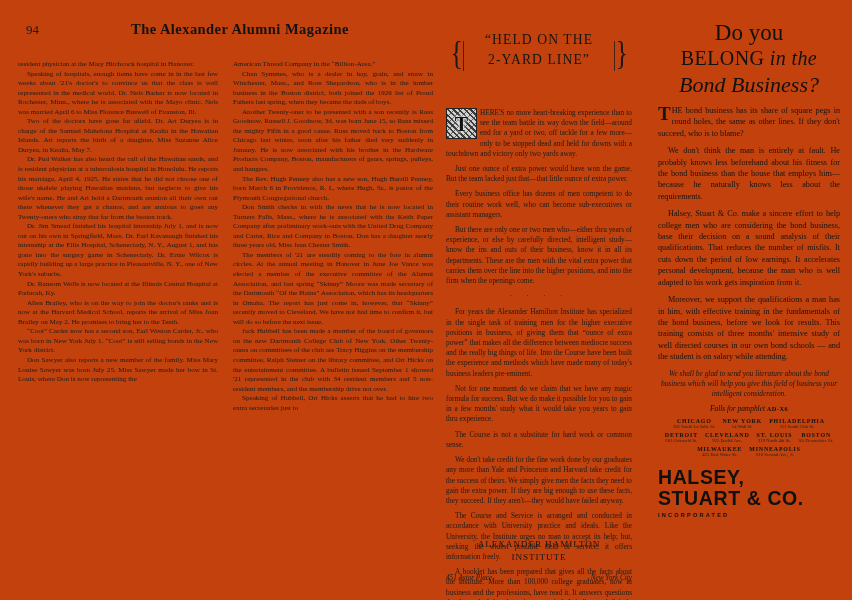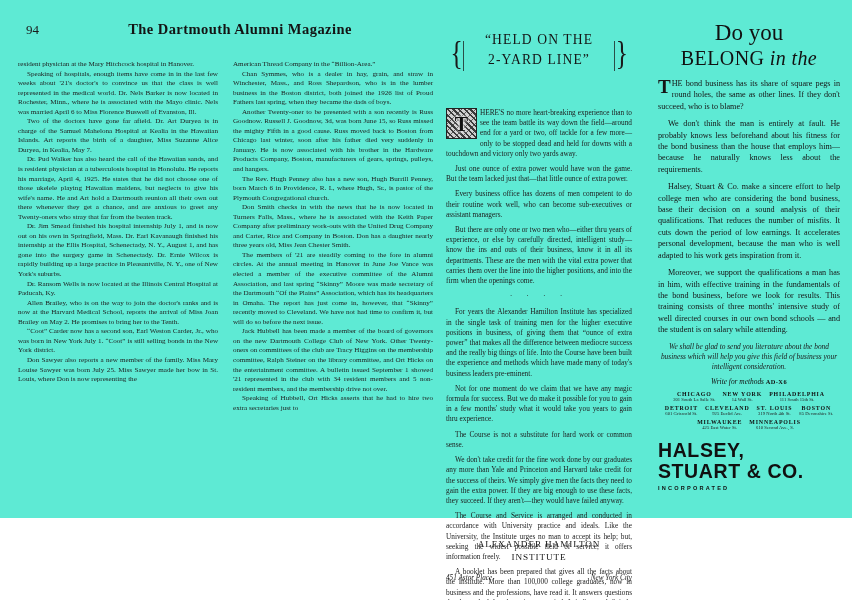--- a/index.html
+++ b/index.html
@@ -5,22 +5,22 @@
   html,body{margin:0;padding:0;}
   body{
     width:852px;height:600px;
     background:#ffffff;
     font-family:"Liberation Serif", serif;
     color:#111;
     overflow:hidden;
   }
   #page{
     position:relative;
-    width:852px;height:518px;
-    background:#5eead4;
+    width:852px;height:600px;
+    background:#c2410c;
     box-sizing:border-box;
   }
   
   #runhead{
     position:absolute;left:0;top:22px;width:852px;height:22px;
   }
   #folio{
     position:absolute;left:26px;top:0;
     font-size:13px;font-family:"Liberation Serif",serif;color:#1a1a1a;
   }
@@ -154,21 +154,21 @@
   #hs-logo .ln{font-size:19.5px;line-height:21px;letter-spacing:.6px;display:block;}
   #hs-logo .inc{font-size:5.6px;letter-spacing:2.2px;display:block;margin-top:3px;font-weight:bold;}
 </style>
 </head>
 <body>
 
 <div id="page">
 
   <div id="runhead">
     <div id="folio">94</div>
-    <div id="mag-title">The Dartmouth Alumni Magazine</div>
+    <div id="mag-title">The Alexander Alumni Magazine</div>
   </div>
 
   <div class="edcol" id="edcol1">
     <p class="noind">resident physician at the Mary Hitchcock hospital in Hanover.</p>
     <p>Speaking of hospitals, enough items have come in in the last few weeks about '21's doctor's to convince us that the class is well represented in the medical world. Dr. Nels Barker is now located in Rochester, Minn., where he is associated with the Mayo clinic. Nels was married April 6 to Miss Florence Buswell of Evanston, Ill.</p>
     <p>Two of the doctors have gone far afield. Dr. Art Duryea is in charge of the Samuel Mahelona Hospital at Kealia in the Hawaiian Islands. Art reports the birth of a daughter, Miss Suzanne Alice Duryea, in Kealia, May 7.</p>
     <p>Dr. Pud Walker has also heard the call of the Hawaiian sands, and is resident physician at a tuberculosis hospital in Honolulu. He reports his marriage, April 4, 1925. He states that he did not choose one of those ukelele playing Hawaiian maidens, but neglects to give his wife's name. He and Art hold a Dartmouth reunion all their own out there whenever they get a chance, and are anxious to greet any Twenty-oners who stray that far from the beaten track.</p>
     <p>Dr. Jim Smead finished his hospital internship July 1, and is now out on his own in Springfield, Mass. Dr. Earl Kavanaugh finished his internship at the Ellis Hospital, Schenectady, N. Y., August 1, and has gone into the surgery game in Schenectady. Dr. Ernie Wilcox is rapidly building up a large practice in Pleasantville, N. Y., one of New York's suburbs.</p>
     <p>Dr. Ransom Wells is now located at the Illinois Central Hospital at Paducah, Ky.</p>
     <p>Allen Brailey, who is on the way to join the doctor's ranks and is now at the Harvard Medical School, reports the arrival of Miss Joan Brailey on May 2. He promises to bring her to the Tenth.</p>
@@ -230,35 +230,36 @@
       <span class="l">451 Astor Place</span>
       <span class="r">New York City</span>
     </div>
   </div>
 
   <div id="adcol2">
 
     <div id="hs-head">
       <span class="l1">Do you</span>
       <span class="l2"><span>BELONG </span><em>in the</em></span>
+      <span class="l3">Bond Business?</span>
     </div>
 
     <div id="hs-body">
       <p class="first">
         <span id="hs-dropcap">T</span><span>HE bond business has its share of square pegs in round holes, the same as other lines. If they don't succeed, who is to blame?</span>
       </p>
       <p>We don't think the man is entirely at fault. He probably knows less beforehand about his fitness for the bond business than the house that employs him—because he naturally knows less about the requirements.</p>
       <p>Halsey, Stuart &amp; Co. make a sincere effort to help college men who are considering the bond business, base their decision on a sound analysis of their qualifications. That reduces the number of misfits. It cuts down the period of low earnings. It accelerates personal development, because the man who is well adapted to his work gets inspiration from it.</p>
       <p>Moreover, we support the qualifications a man has in him, with effective training in the fundamentals of the bond business, before we look for results. This training consists of three months' intensive study of well directed courses in our own bond schools — and the student is on salary while attending.</p>
     </div>
 
     <div id="hs-note">We shall be glad to send you literature about the bond business which will help you give this field of business your intelligent consideration.</div>
 
     <div id="hs-write">
-      <span>Write for methods </span><b>AD-X6</b>
+      <span>Falls for pamphlet </span><b>AD-X6</b>
     </div>
 
     <div id="offices">
       <div class="orow">
         <div class="off">
           <div class="city">CHICAGO</div>
           <div class="street">201 South La Salle St.</div>
         </div>
         <div class="off">
           <div class="city">NEW YORK</div>

